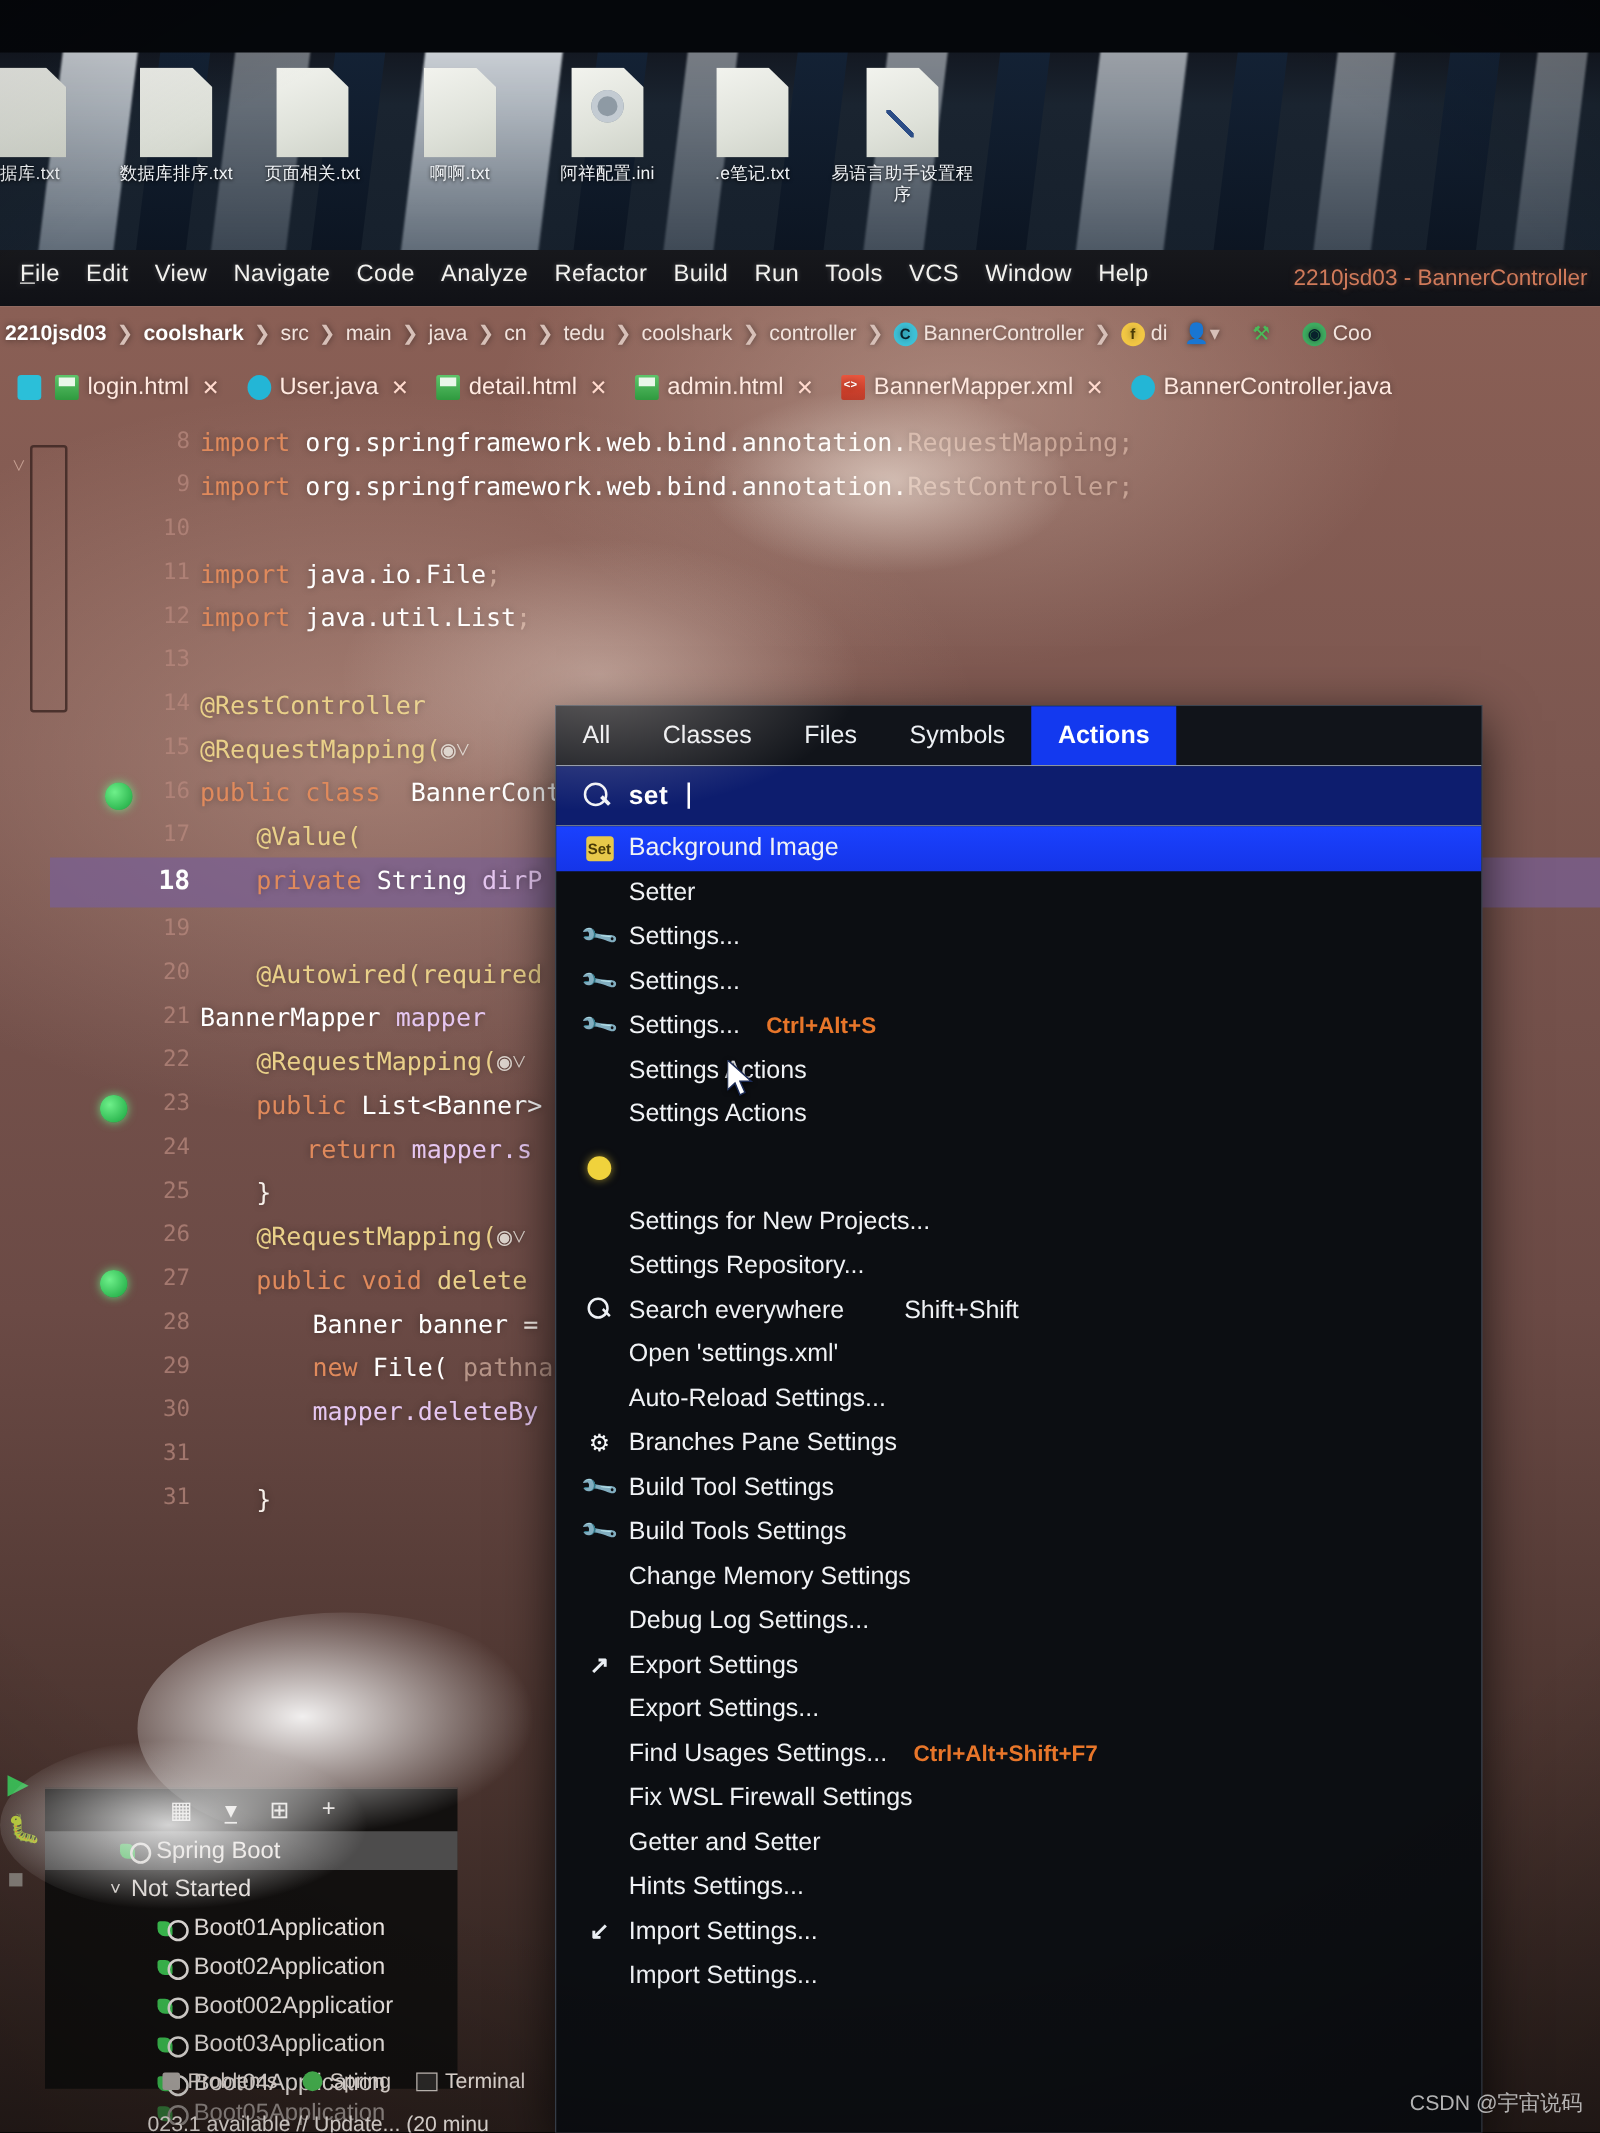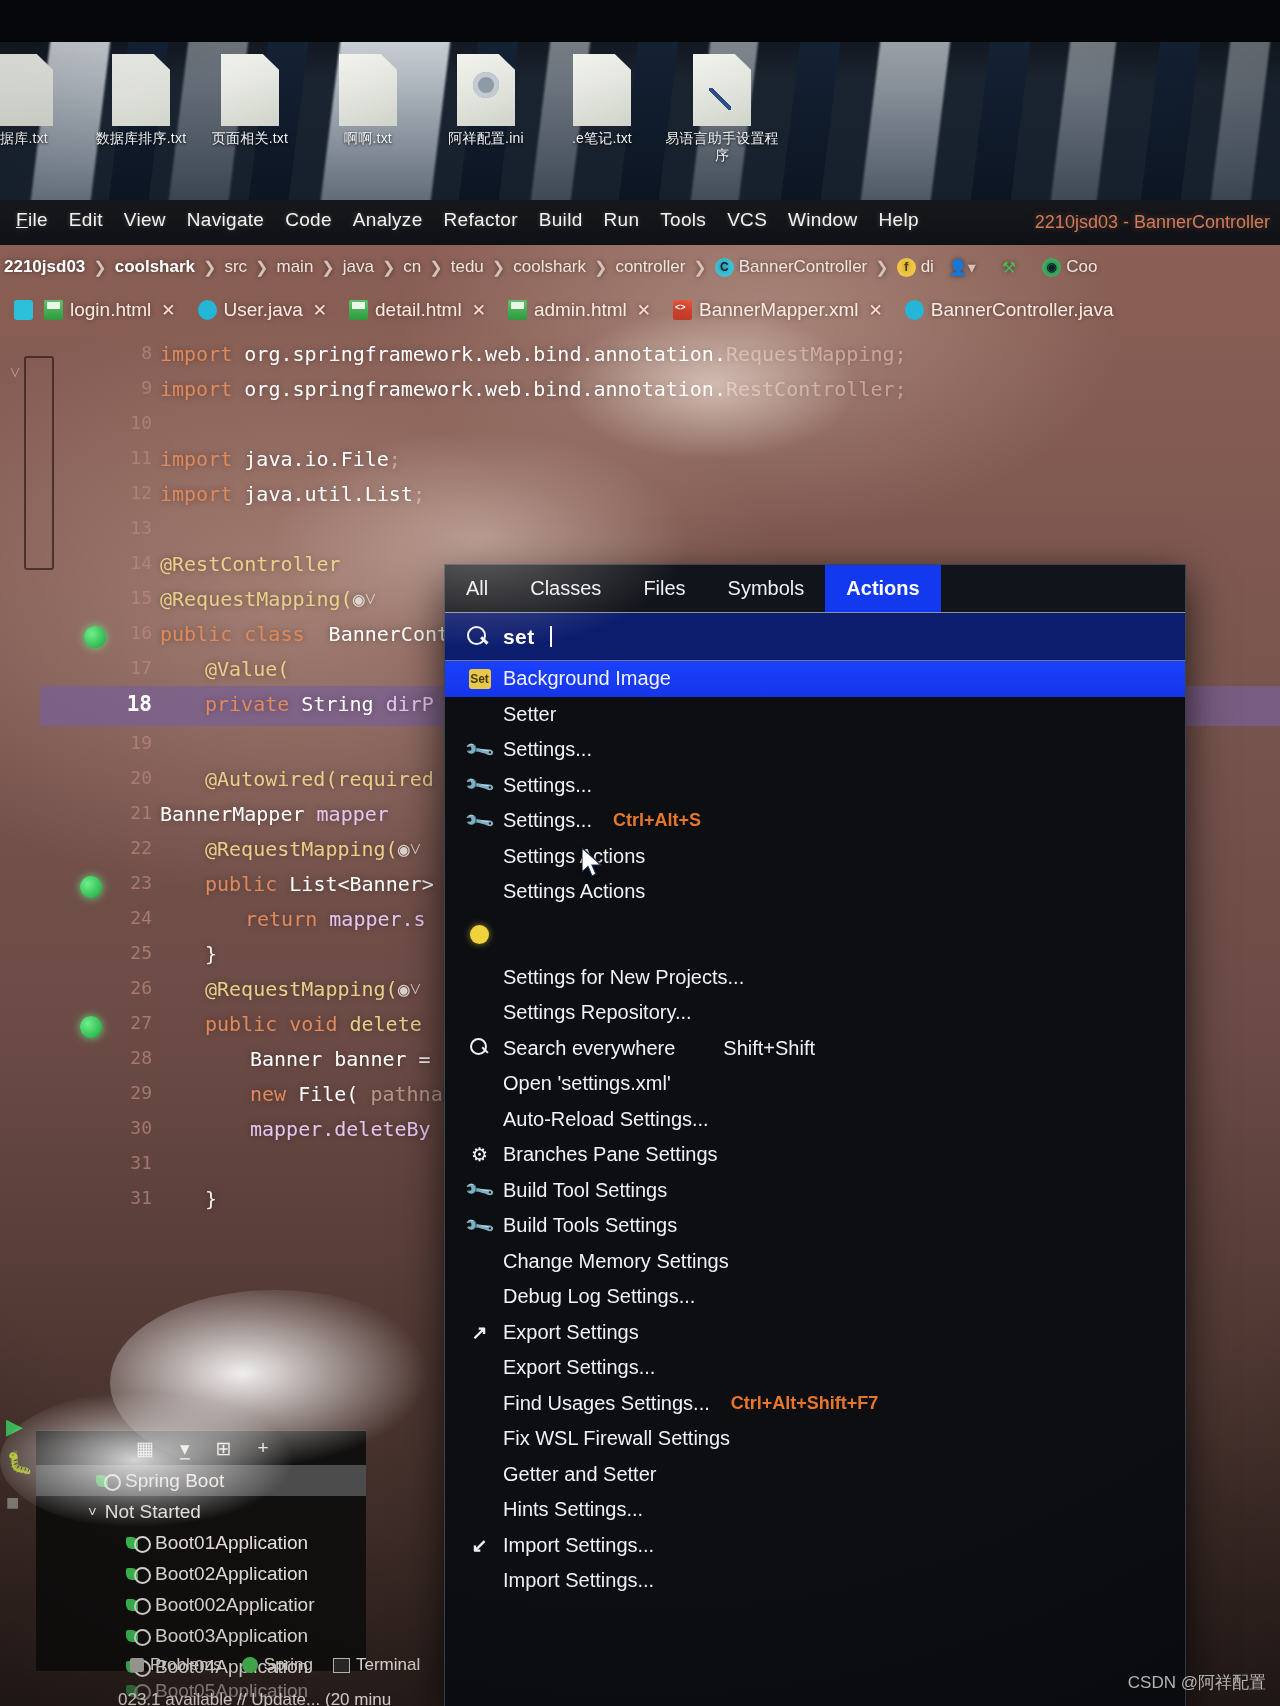--- a/index.html
+++ b/index.html
@@ -657,14 +657,14 @@
     </div>
 
   </div>
 
   <div class="glare g2"></div>
   <div class="glare g3"></div>
   <div class="glare g1"></div>
   <div class="glare g4"></div>
   <div class="vig"></div>
 
-  <div class="watermark">CSDN @阿祥配置</div>
+  <div class="watermark">CSDN @宇宙说码</div>
 </div>
 
 </body></html>

